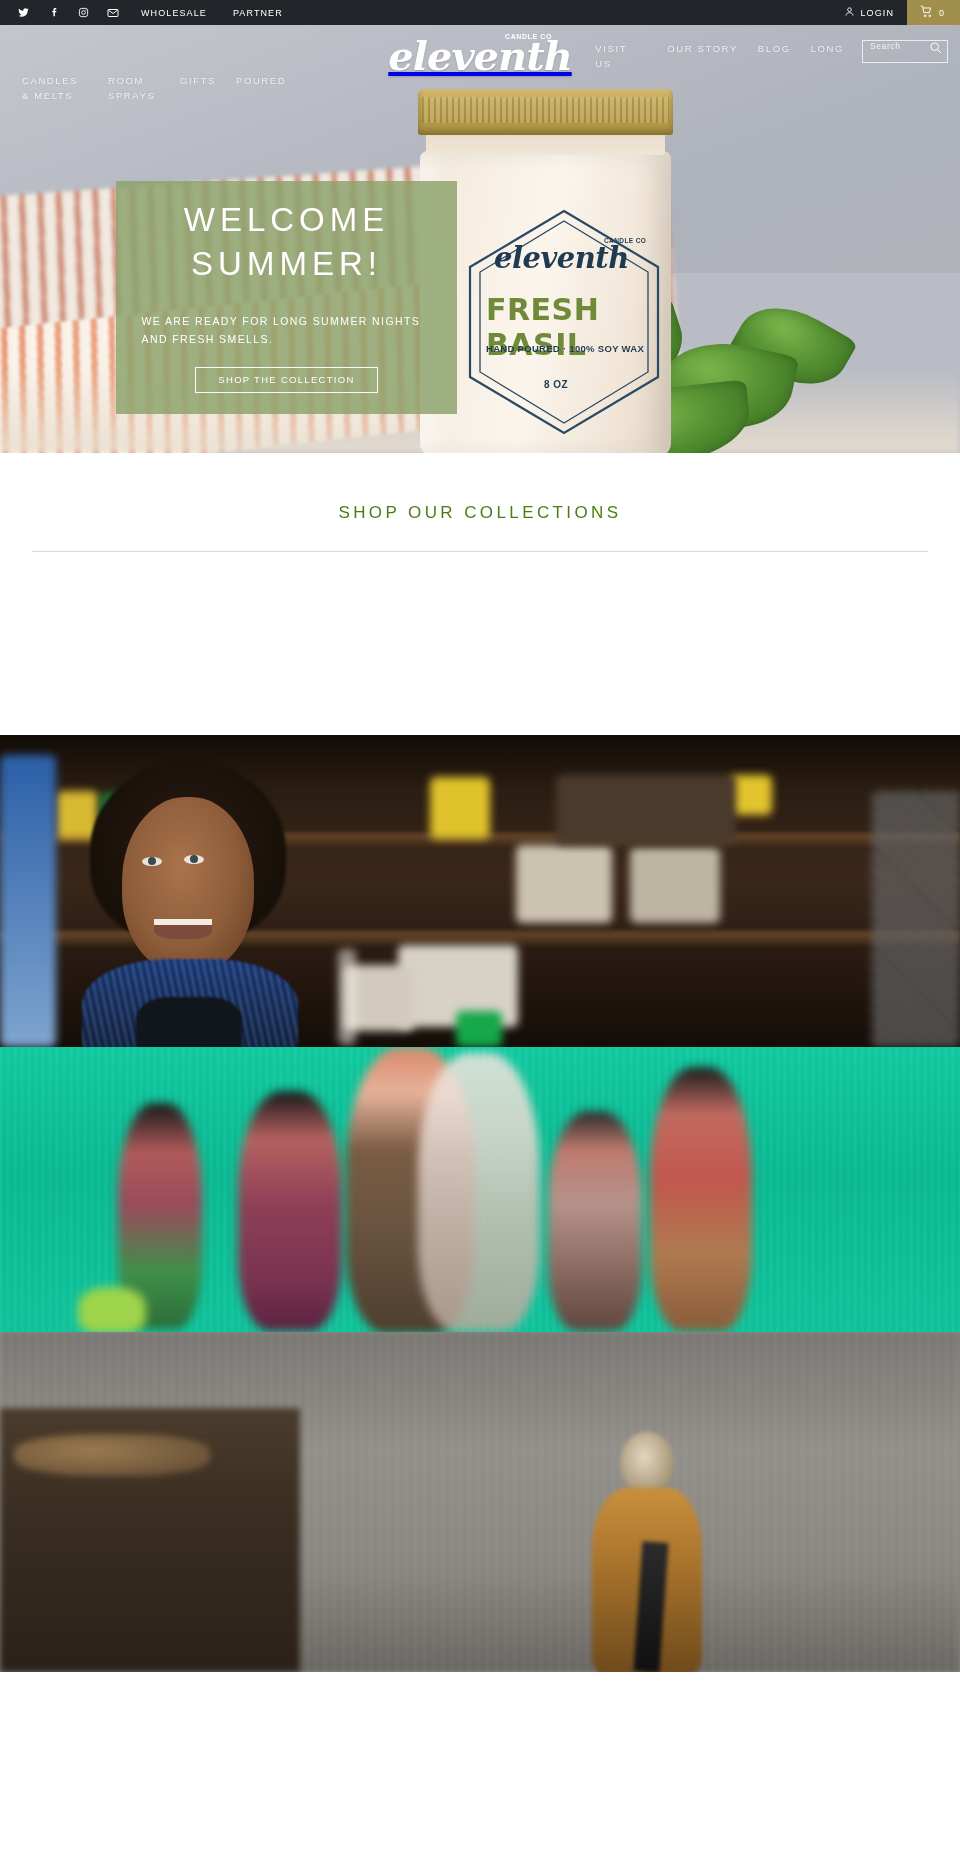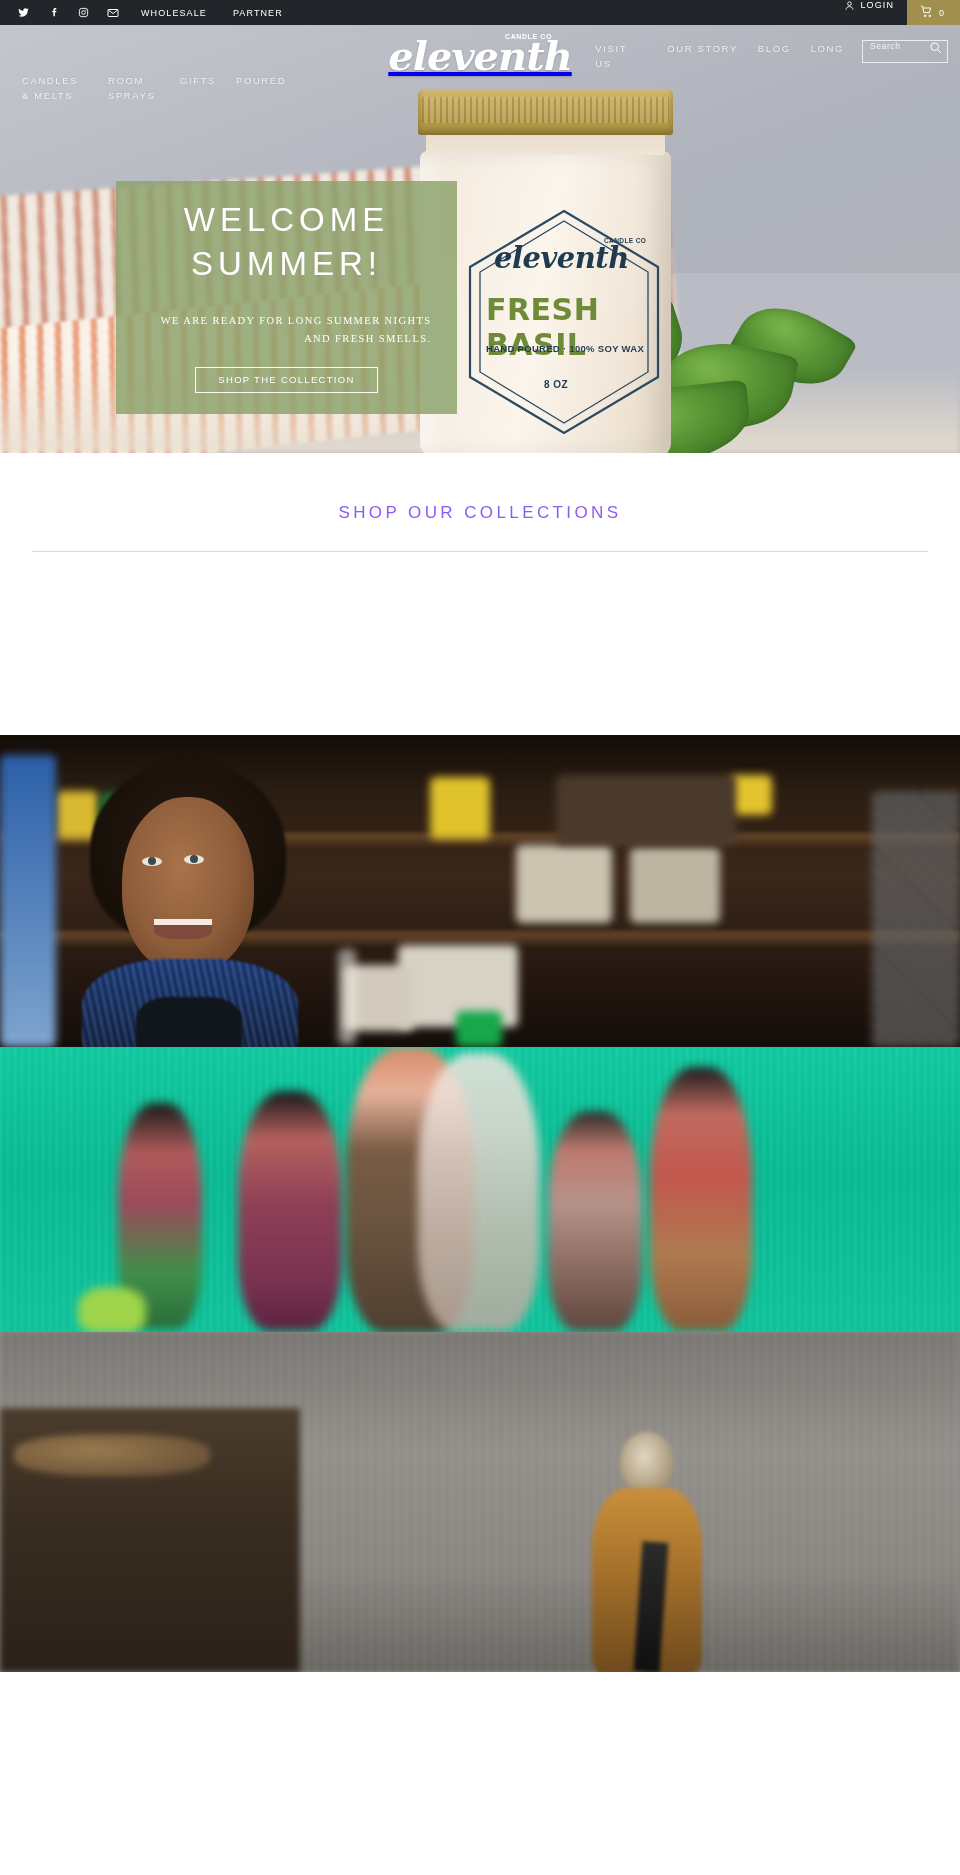--- a/index.html
+++ b/index.html
@@ -41,21 +41,21 @@
     font-weight:400;
     white-space:nowrap;
   }
   .topbar-right {
     margin-left:auto;
     display:flex;
     align-items:stretch;
     height:25px;
   }
   .login-btn {
-    display:flex; align-items:flex-start; gap:5px;
+    display:flex; align-items:center; gap:5px;
     color:#fff; font-size:9px; letter-spacing:1.1px;
     text-decoration:none;
     padding:0 13px;
   }
   .cart-btn {
     display:flex; align-items:center; gap:6px;
     background:#a08f4d;
     color:#fff;
     font-size:9px; letter-spacing:1px;
     text-decoration:none;
@@ -284,24 +284,23 @@
     letter-spacing:5px;
     line-height:1.35;
     text-align:center;
     margin-top:-4px;
   }
   .hero-sub {
     color:#ffffff;
     font-size:10.5px;
     letter-spacing:1.4px;
     line-height:1.75;
-    text-align:right;
+    text-align:left;
     margin-top:25px;
     max-width:290px;
-    font-family:Liberation Serif, serif;
   }
   .hero-cta {
     margin-top:18px;
     border:1px solid rgba(255,255,255,.95);
     color:#ffffff;
     font-size:9.5px;
     letter-spacing:1.3px;
     line-height:1.35;
     text-align:center;
     padding:6px 22px;
@@ -316,21 +315,21 @@
   .collections {
     background:#ffffff;
     padding-top:50px;
     height:282px;
   }
   .section-title {
     text-align:center;
     font-size:17px;
     font-weight:400;
     letter-spacing:3.4px;
-    color:#8b5cf6;
+    color:#4d7c0f;
     font-family:"Liberation Sans", sans-serif;
   }
   .section-rule {
     width:896px;
     height:1px;
     background:#d9d9d9;
     margin:28px auto 0 auto;
   }
   .collections-grid {
     height:120px;

